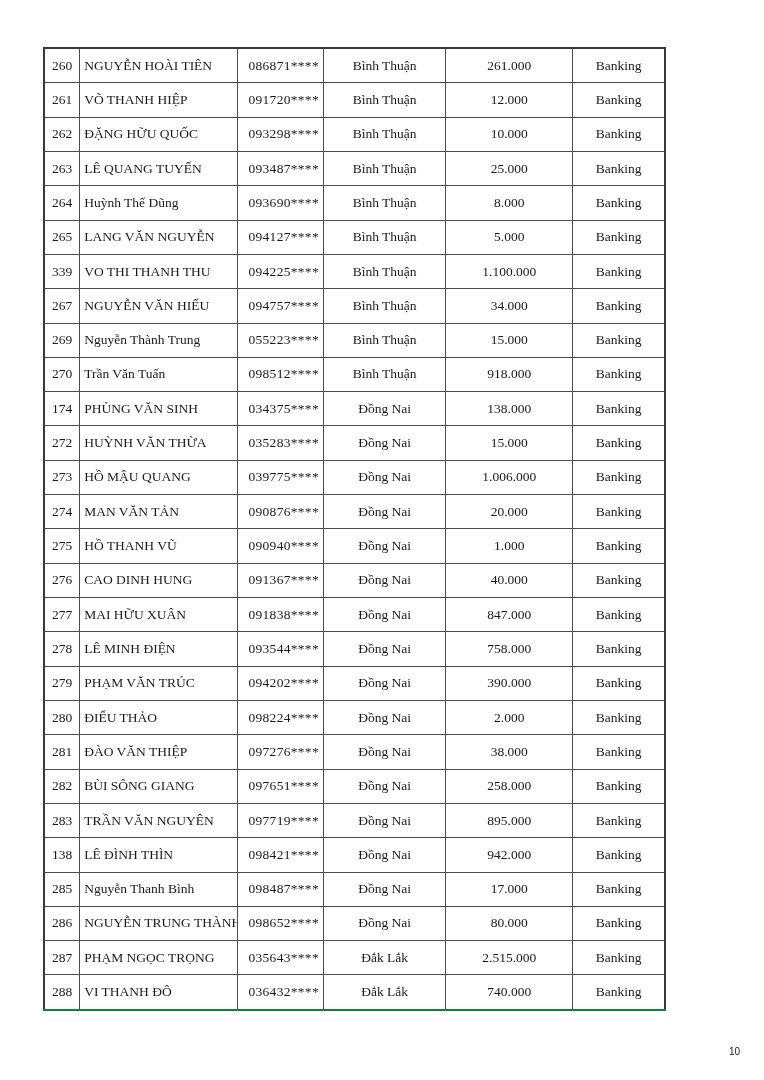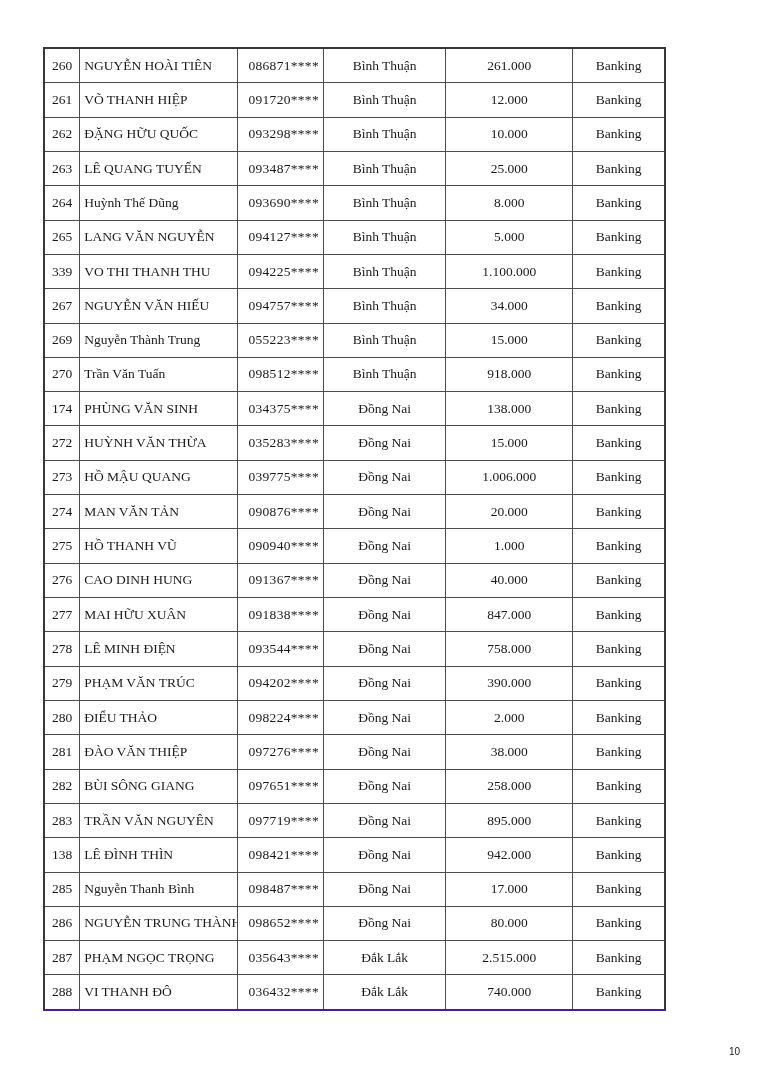--- a/index.html
+++ b/index.html
@@ -39,21 +39,21 @@
     color: #1a1a1a;
     height: 33px;
   }
   
   table.donor-table {
     border: 2px solid #383838;
   }
   table.donor-table tr td:first-child  { border-left: 2px solid #383838; }
   table.donor-table tr td:last-child   { border-right: 2px solid #383838; }
   table.donor-table tr:first-child td  { border-top: 2px solid #383838; }
-  table.donor-table tr:last-child td   { border-bottom: 2px solid #4c1d95; }
+  table.donor-table tr:last-child td   { border-bottom: 2px solid #15803d; }
 
   td.col-index   { text-align: center; }
   td.col-name    { text-align: left; padding-left: 10px; }
   td.col-phone   { text-align: right; letter-spacing: 0.3px; }
   td.col-province{ text-align: center; }
   td.col-amount  { text-align: center; padding-right: 10px; }
   td.col-method  { text-align: center; }
 
   .page-number {
     position: absolute;

